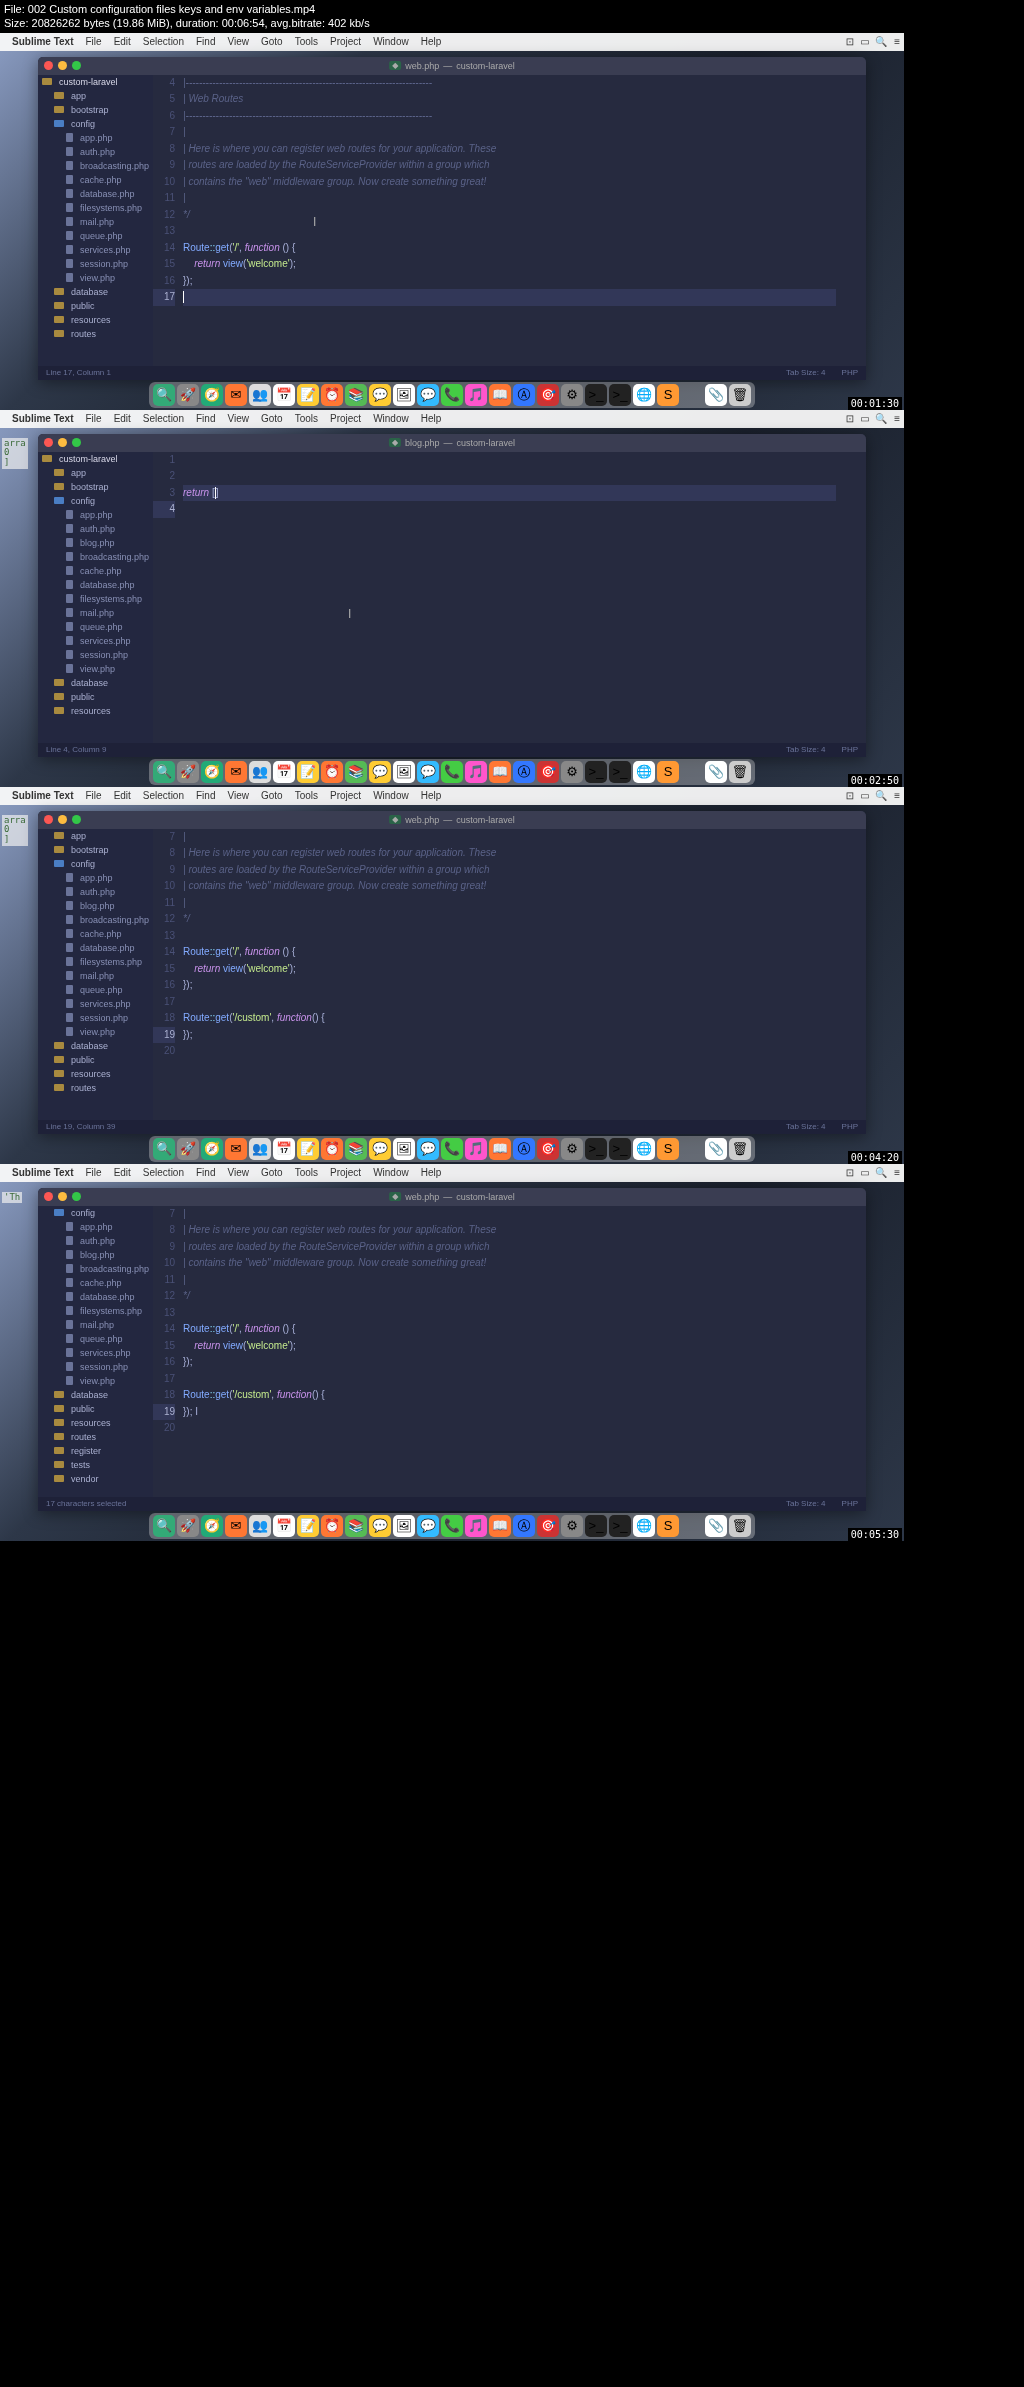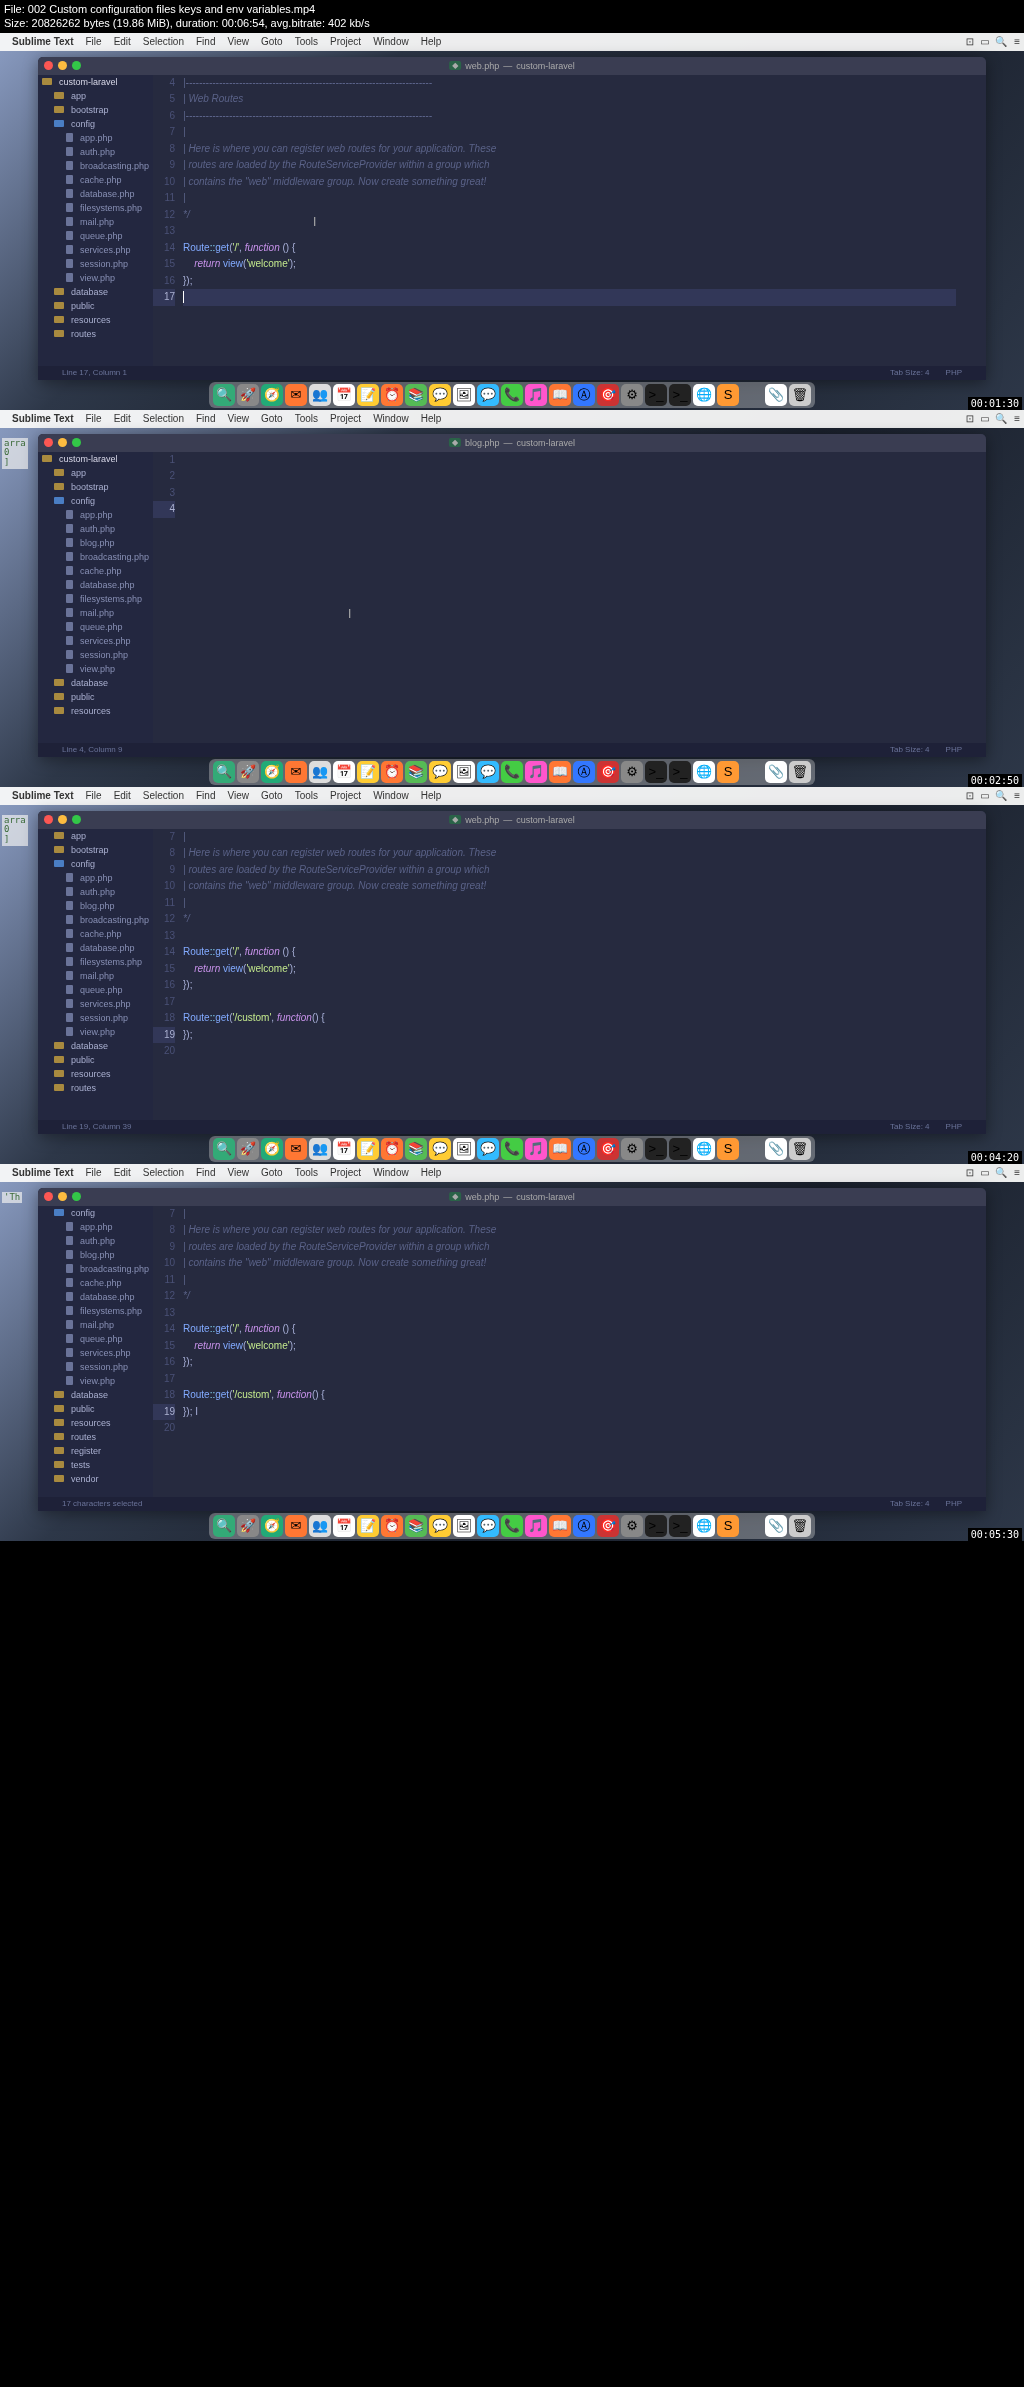--- a/index.html
+++ b/index.html
@@ -1,19 +1,19 @@
 <!DOCTYPE html>
 <html><head>
 <meta charset="utf-8">
 <style>
 * { margin: 0; padding: 0; box-sizing: border-box; font-family: 'Helvetica Neue', Arial, sans-serif; }
 body { background: #000; width: 1024px; }
 .info-header { background: #000; color: #fff; font-size: 11px; padding: 2px 4px; line-height: 1.3; font-family: Arial, sans-serif; }
 .info-header div { white-space: nowrap; }
-.desktop { position: relative; width: 1024px; height: 377px; background: linear-gradient(135deg, #8b9dc3 0%, #2d3748 30%, #1a202c 60%, #2d3748 100%); overflow: hidden; }
+.desktop { position: relative; width: 904px; height: 377px; background: linear-gradient(135deg, #8b9dc3 0%, #2d3748 30%, #1a202c 60%, #2d3748 100%); overflow: hidden; }
 .mac-menubar { height: 18px; background: rgba(248,248,248,0.95); display: flex; align-items: center; font-size: 10px; color: #333; padding: 0 4px; }
 .mac-menubar .apple { margin-right: 8px; font-size: 11px; }
 .mac-menubar .app-name { font-weight: bold; margin-right: 12px; }
 .mac-menubar .menu-item { margin-right: 12px; }
 .mac-menubar .right-icons { margin-left: auto; display: flex; gap: 6px; font-size: 10px; }
 .editor-window { position: absolute; top: 24px; left: 38px; right: 38px; bottom: 30px; background: #262a3f; border-radius: 5px 5px 0 0; overflow: hidden; display: flex; flex-direction: column; box-shadow: 0 3px 15px rgba(0,0,0,0.4); }
 .window-titlebar { height: 18px; background: #3a3d52; display: flex; align-items: center; padding: 0 6px; position: relative; }
 .window-controls { display: flex; gap: 5px; }
 .window-controls .ctrl { width: 9px; height: 9px; border-radius: 50%; }
 .ctrl.red { background: #fc5753; }
@@ -39,21 +39,21 @@
 .code .line { height: 16.5px; line-height: 16.5px; white-space: pre; }
 .code .line.active { background: #323758; }
 .cmt { color: #5a6288; font-style: italic; }
 .kw { color: #c792ea; font-style: italic; }
 .fn { color: #82aaff; }
 .str { color: #c3e88d; }
 .op { color: #89ddff; }
 .cursor { display: inline-block; width: 1px; height: 12px; background: #fff; vertical-align: middle; }
 .cursor-ibeam { position: absolute; color: #aaa; font-size: 12px; }
 .minimap { width: 30px; background: #262a3f; }
-.status-bar { height: 14px; background: #1e2138; display: flex; align-items: center; font-size: 8px; color: #6a7399; padding: 0 24px; }
+.status-bar { height: 14px; background: #1e2138; display: flex; align-items: center; font-size: 8px; color: #6a7399; padding: 0 8px; }
 .status-bar .right { margin-left: auto; display: flex; gap: 16px; }
 .dock-container { position: absolute; bottom: 2px; left: 50%; transform: translateX(-50%); display: flex; background: rgba(220,220,220,0.35); border-radius: 6px; padding: 2px 4px; gap: 2px; }
 .dock-icon { width: 22px; height: 22px; border-radius: 5px; display: flex; align-items: center; justify-content: center; font-size: 13px; }
 .timestamp { position: absolute; bottom: 0; right: 2px; background: #000; color: #fff; font-size: 10px; padding: 1px 3px; font-family: monospace; }
 .side-snippet { position: absolute; top: 28px; left: 2px; font-size: 9px; color: #3a6a38; font-family: monospace; background: rgba(240,240,240,0.7); padding: 1px 2px; line-height: 1.1; }
 </style>
 </head>
 <body>
 
 <div class="info-header">
@@ -369,20 +369,21 @@
         <div class="code-area">
             <div class="gutter">
               <div class="ln">1</div>
               <div class="ln">2</div>
               <div class="ln">3</div>
               <div class="ln active">4</div>
             </div>
             <div class="code">
               <div class="line"></div>
               <div class="line"></div>
+              <div class="line active"><span class="kw">return</span> [<span class="cursor"></span>]</div>
             </div>
             <span class="cursor-ibeam" style="top:155px;left:195px">I</span>
             <div class="minimap"></div>
           </div>
       </div>
       <div class="status-bar">
         <span>Line 4, Column 9</span>
         <span class="right">
           <span>Tab Size: 4</span>
           <span>PHP</span>

